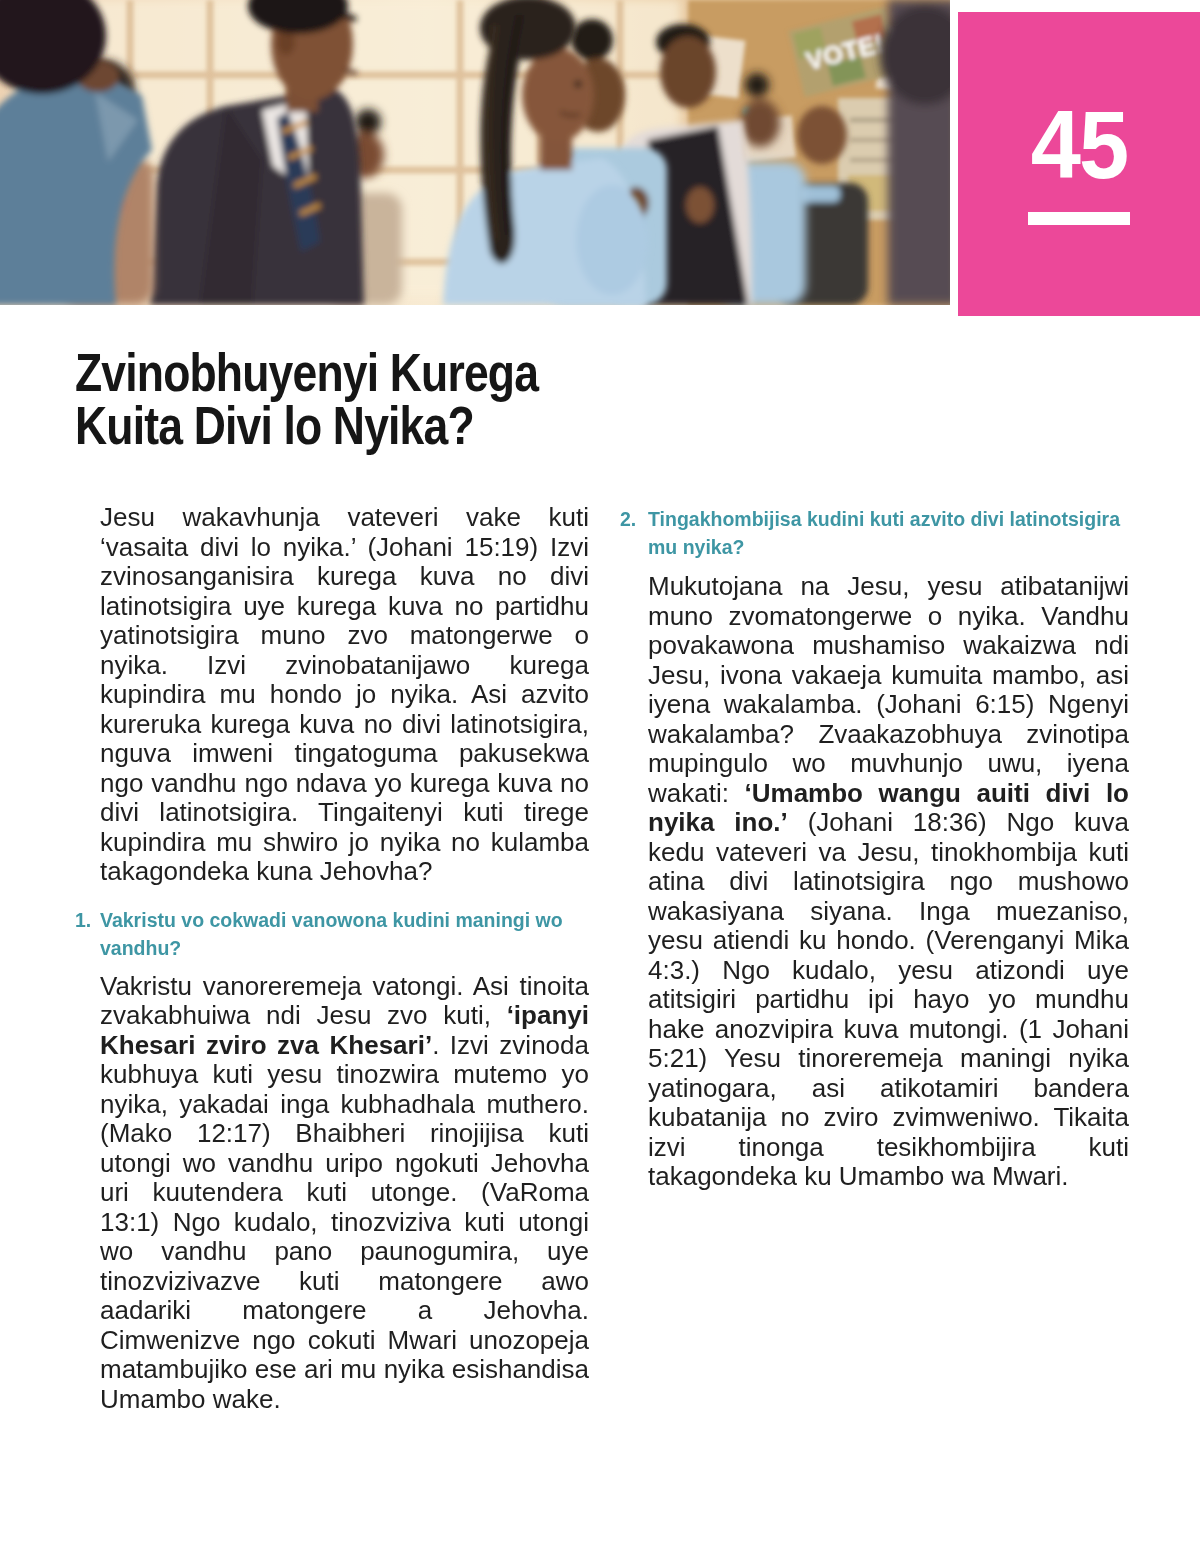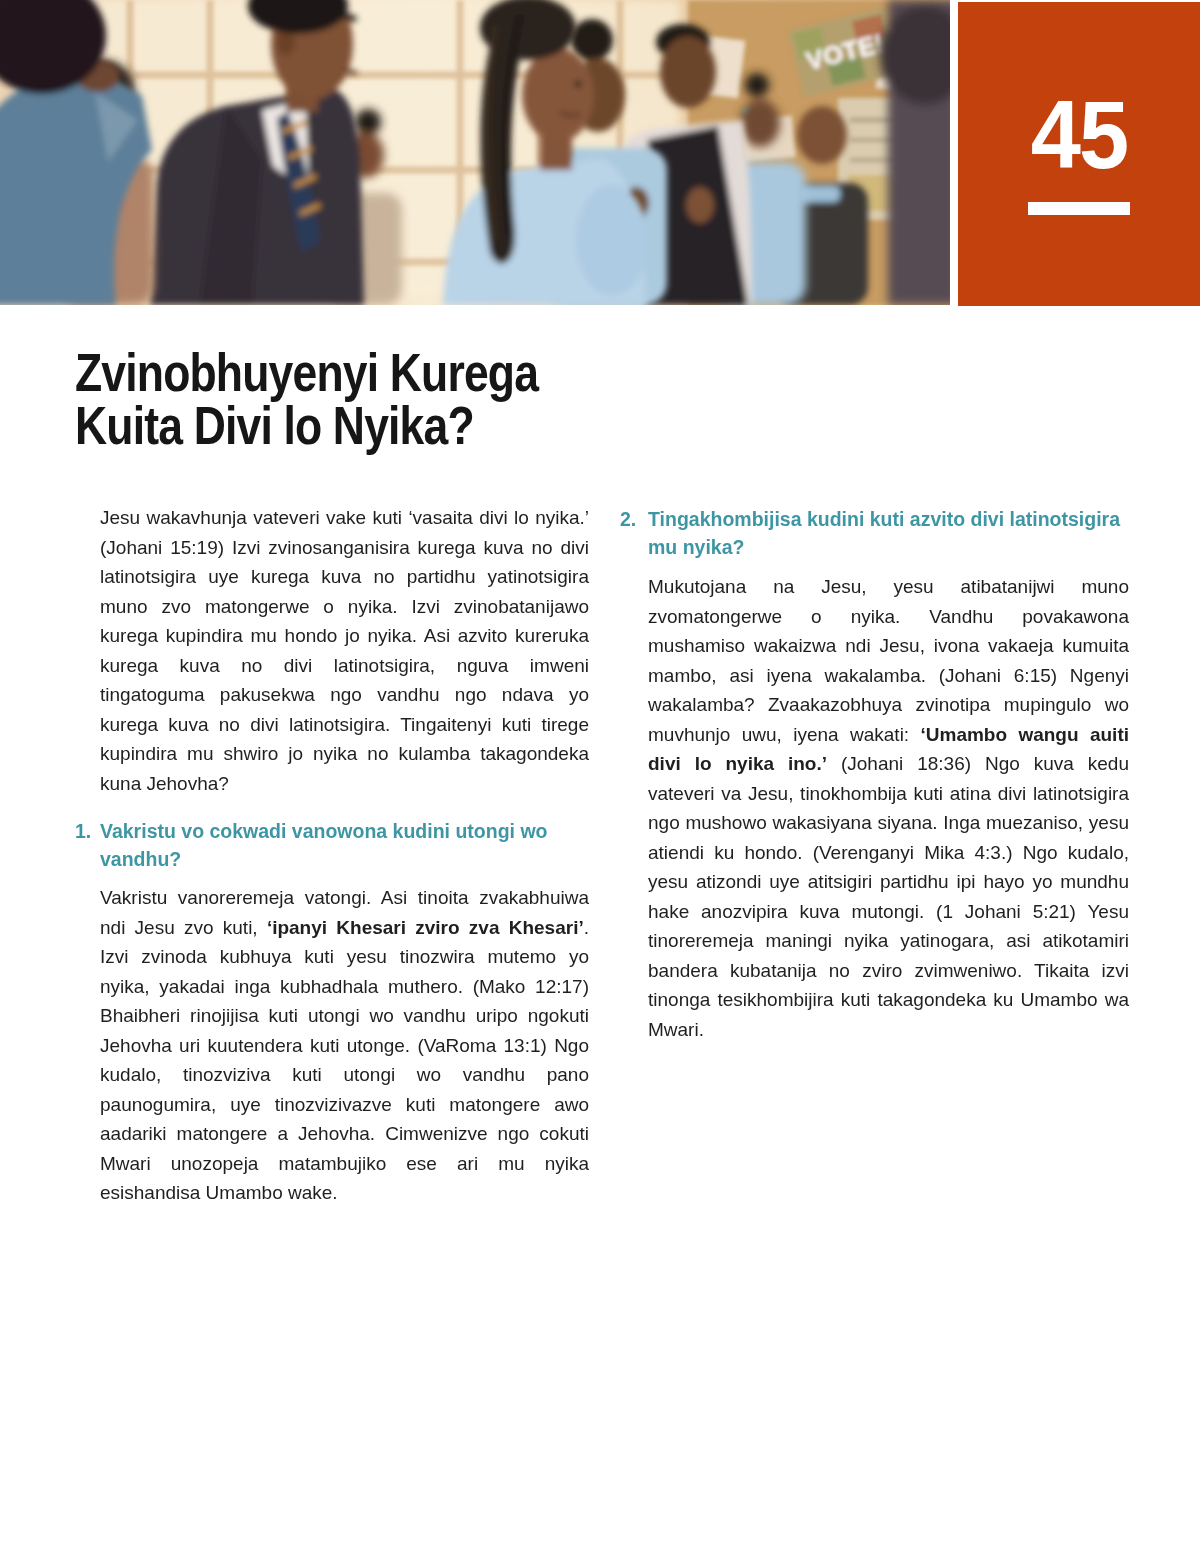--- a/index.html
+++ b/index.html
@@ -9,22 +9,22 @@
     background:#ffffff;
     font-family:"Liberation Sans", sans-serif;
     overflow:hidden;
   }
   
   .hero-photo{
     position:absolute;left:0;top:0;width:950px;height:305px;
     overflow:hidden;
   }
   .lesson-badge{
-    position:absolute;left:958px;top:2px;width:242px;height:304px;
-    background:#c2410c;
+    position:absolute;left:958px;top:12px;width:242px;height:304px;
+    background:#ec4899;
   }
   .lesson-num{
     position:absolute;left:0;top:84px;width:100%;
     text-align:center;color:#ffffff;
     font-size:97px;line-height:1;font-weight:bold;
     transform:scaleX(.93);transform-origin:center top;
     letter-spacing:-2px;
   }
   .lesson-underline{
     position:absolute;left:70px;top:200px;width:102px;height:13px;
@@ -38,21 +38,21 @@
     transform:scaleX(.84);transform-origin:left top;
     white-space:nowrap;
   }
   
   .col{position:absolute;top:503px;}
   .col-left{left:75px;width:514px;}
   .col-right{left:620px;width:509px;}
   .body-para{
     margin:0 0 0 25px;
     color:#1f1f1f;
-    font-size:19px;line-height:29.5px;
+    font-size:26px;line-height:29.5px;
     text-align:justify;
   }
   .col-right .body-para{margin-left:28px;margin-top:11px;}
   .body-para .bold{font-weight:bold;}
   .section-heading{
     display:flex;
     margin:19px 0 10px 0;
     color:#3e96a4;font-weight:bold;
     font-size:19.5px;line-height:28px;
   }
@@ -226,21 +226,21 @@
 
   <h1 class="page-title">
     <span>Zvinobhuyenyi Kurega</span><br>
     <span>Kuita Divi lo Nyika?</span>
   </h1>
 
   <div class="col col-left">
     <p class="body-para"><span>Jesu wakavhunja vateveri vake kuti ‘vasaita divi lo nyika.’ (Johani 15:19) Izvi zvinosanganisira kurega kuva no divi latinotsigira uye kurega kuva no partidhu yatinotsigira muno zvo matongerwe o nyika. Izvi zvinobatanijawo kurega kupindira mu hondo jo nyika. Asi azvito kureruka kurega kuva no divi latinotsigira, nguva imweni tingatoguma pakusekwa ngo vandhu ngo ndava yo kurega kuva no divi latinotsigira. Tingaitenyi kuti tirege kupindira mu shwiro jo nyika no kulamba takagondeka kuna Jehovha?</span></p>
     <div class="section-heading">
       <span class="q-num">1.</span>
-      <span class="q-text">Vakristu vo cokwadi vanowona kudini utongi wo vandhu?</span>
+      <span class="q-text">Vakristu vo cokwadi vanowona kudini maningi wo vandhu?</span>
     </div>
     <p class="body-para"><span>Vakristu vanoreremeja vatongi. Asi tinoita zvakabhuiwa ndi Jesu zvo kuti, </span><span class="bold">‘ipanyi Khesari zviro zva Khesari’</span><span>. Izvi zvinoda kubhuya kuti yesu tinozwira mutemo yo nyika, yakadai inga kubhadhala muthero. (Mako 12:17) Bhaibheri rinojijisa kuti utongi wo vandhu uripo ngokuti Jehovha uri kuutendera kuti utonge. (VaRoma 13:1) Ngo kudalo, tinozviziva kuti utongi wo vandhu pano paunogumira, uye tinozvizivazve kuti matongere awo aadariki matongere a Jehovha. Cimwenizve ngo cokuti Mwari unozopeja matambujiko ese ari mu nyika esishandisa Umambo wake.</span></p>
   </div>
 
   <div class="col col-right">
     <div class="section-heading">
       <span class="q-num">2.</span>
       <span class="q-text">Tingakhombijisa kudini kuti azvito divi latinotsigira mu nyika?</span>
     </div>
     <p class="body-para"><span>Mukutojana na Jesu, yesu atibatanijwi muno zvomatongerwe o nyika. Vandhu povakawona mushamiso wakaizwa ndi Jesu, ivona vakaeja kumuita mambo, asi iyena wakalamba. (Johani 6:15) Ngenyi wakalamba? Zvaakazobhuya zvinotipa mupingulo wo muvhunjo uwu, iyena wakati: </span><span class="bold">‘Umambo wangu auiti divi lo nyika ino.’</span><span> (Johani 18:36) Ngo kuva kedu vateveri va Jesu, tinokhombija kuti atina divi latinotsigira ngo mushowo wakasiyana siyana. Inga muezaniso, yesu atiendi ku hondo. (Verenganyi Mika 4:3.) Ngo kudalo, yesu atizondi uye atitsigiri partidhu ipi hayo yo mundhu hake anozvipira kuva mutongi. (1 Johani 5:21) Yesu tinoreremeja maningi nyika yatinogara, asi atikotamiri bandera kubatanija no zviro zvimweniwo. Tikaita izvi tinonga tesikhombijira kuti takagondeka ku Umambo wa Mwari.</span></p>

